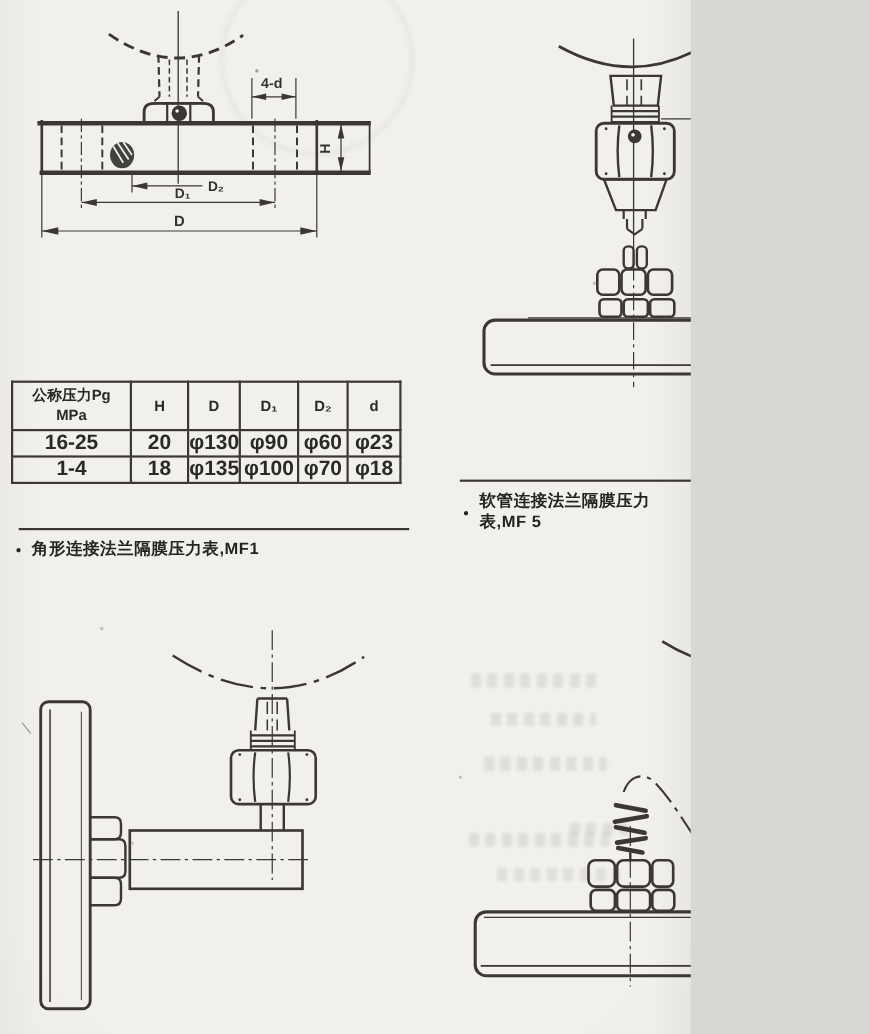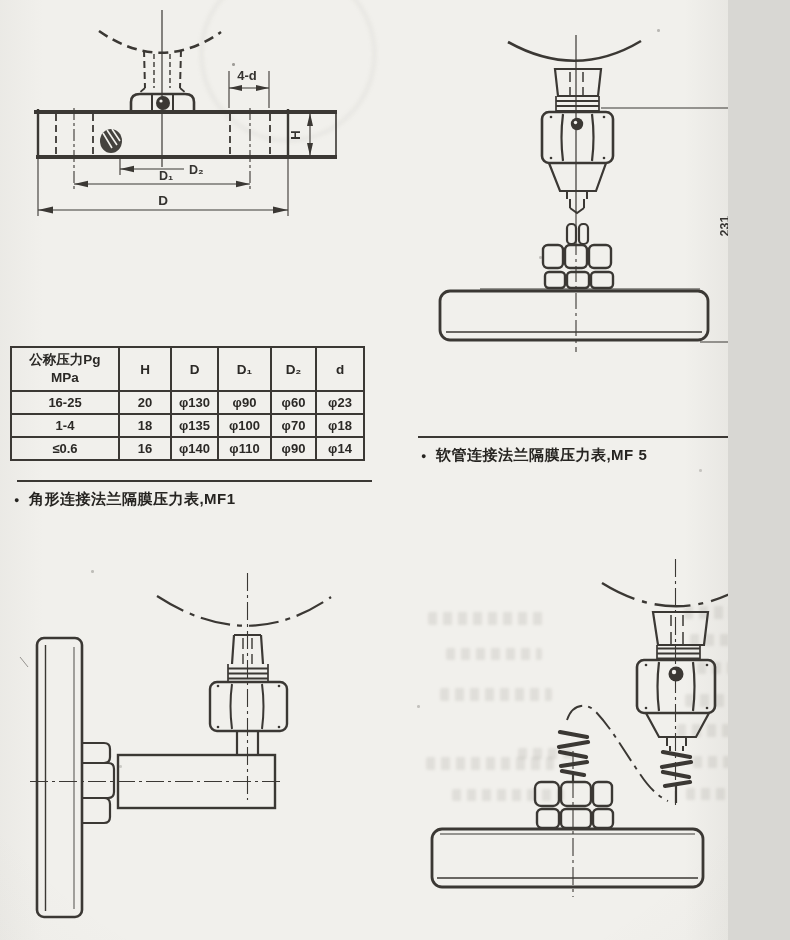--- a/index.html
+++ b/index.html
@@ -1,18 +1,18 @@
 <!DOCTYPE html>
 <html><head>
 <meta charset="utf-8">
 <style>
   html,body{margin:0;padding:0;}
   body{background:#d8d7d3;font-family:"Liberation Sans","DejaVu Sans",sans-serif;}
   .page{
-    position:relative;width:728px;height:940px;overflow:hidden;
+    position:relative;width:628px;height:940px;overflow:hidden;
     background:#f1f0ec;
     background-image:radial-gradient(130% 120% at 50% 40%, rgba(0,0,0,0) 55%, rgba(90,86,78,.10) 100%),
       linear-gradient(90deg, rgba(120,116,108,.05), rgba(0,0,0,0) 6%, rgba(0,0,0,0) 94%, rgba(120,116,108,.07));
     color:#2e2c29;
   }
   .fig{position:absolute;}
   svg{display:block;}
   svg .ln{stroke:#3b3834;fill:none;}
   svg text{font-family:"Liberation Sans","DejaVu Sans",sans-serif;fill:#353330;font-weight:600;}
   svg .fillink{fill:#3b3834;stroke:none;}
@@ -22,21 +22,21 @@
     position:absolute;left:10px;top:304px;
     border-collapse:collapse;table-layout:fixed;width:353px;
     background:transparent;
     margin-top:42px;
   }
   .spec-table th,.spec-table td{
     border:2px solid #3b3834;text-align:center;vertical-align:middle;
     padding:0;font-weight:600;color:#2b2926;
   }
   .spec-table thead th{height:42px;font-size:13.5px;}
-  .spec-table tbody td{height:21px;font-size:13px;}
+  .spec-table tbody td{height:21px;font-size:19px;}
   .hdr-2line{line-height:1.35;font-size:13.5px;}
 
   
   .caption-rule{position:absolute;height:2px;background:#3b3834;width:355px;}
   .caption{position:absolute;display:flex;align-items:center;gap:9px;
     font-size:15px;font-weight:600;color:#262421;letter-spacing:.5px;}
   .caption .bullet{font-size:9px;line-height:1;transform:translateY(1px);}
 
   
   .smudge{position:absolute;border-radius:2px;filter:blur(1.4px);opacity:.55;
@@ -241,28 +241,20 @@
         <td>φ23</td>
       </tr>
       <tr>
         <td>1-4</td>
         <td>18</td>
         <td>φ135</td>
         <td>φ100</td>
         <td>φ70</td>
         <td>φ18</td>
       </tr>
-      <tr>
-        <td>≤0.6</td>
-        <td>16</td>
-        <td>φ140</td>
-        <td>φ110</td>
-        <td>φ90</td>
-        <td>φ14</td>
-      </tr>
     </tbody>
   </table>
 
   <div class="caption-rule" style="left:418px;top:436px;"></div>
   <div class="caption" style="left:421px;top:446px;">
     <span class="bullet">●</span>
     <span>软管连接法兰隔膜压力表,MF 5</span>
   </div>
 
   <div class="caption-rule" style="left:17px;top:480px;"></div>

